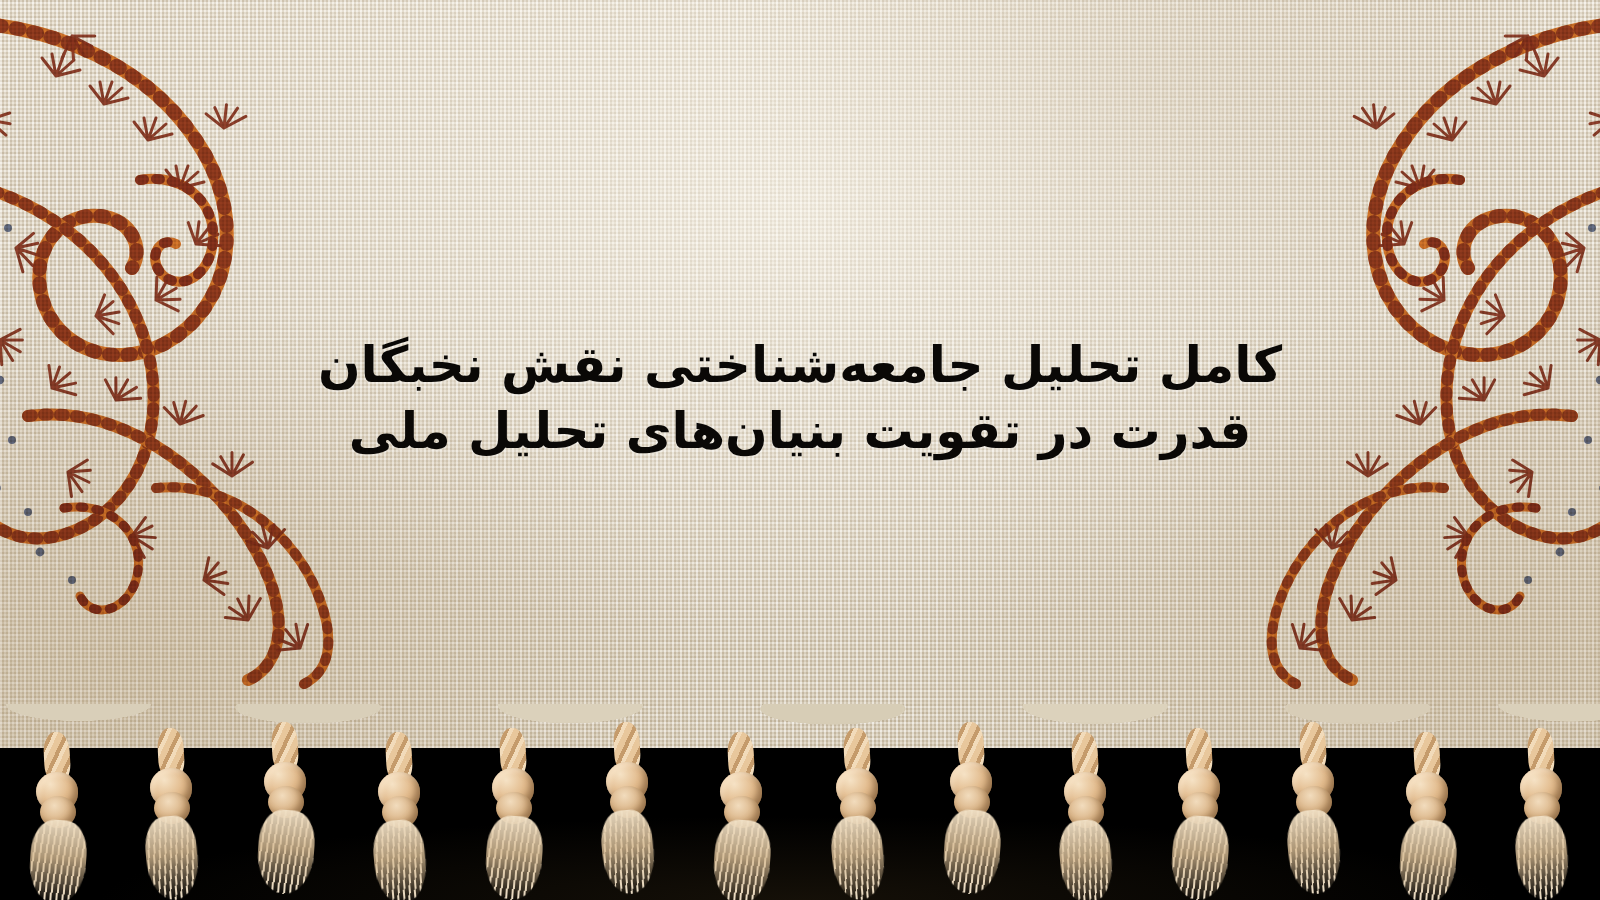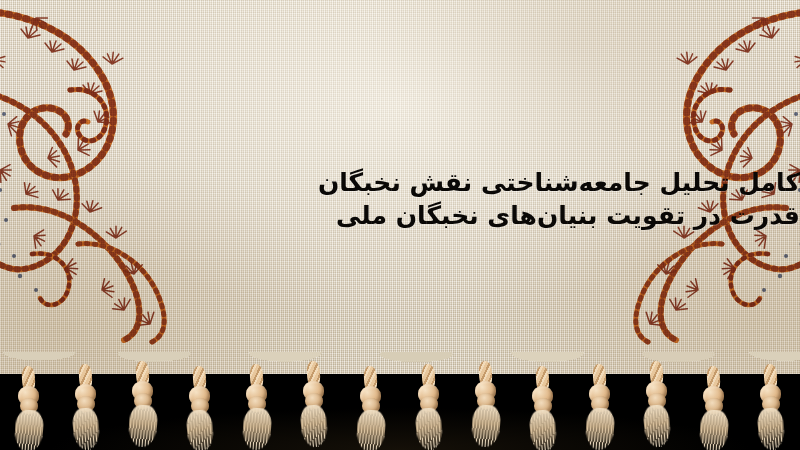--- a/index.html
+++ b/index.html
@@ -61,20 +61,21 @@
     mix-blend-mode:multiply;
     opacity:.97;
   }
   .ornament.left{left:-26px;}
   .ornament.right{right:-26px;transform:scaleX(-1);}
 
   
   .title-block{
     position:absolute;
     left:0;right:0;top:166px;
+    text-align:center;
     z-index:5;
   }
   .title-line{
     display:block;
     color:#0a0806;
     font-weight:700;
     font-size:25px;
     line-height:33px;
     letter-spacing:0px;
     white-space:nowrap;
@@ -277,21 +278,21 @@
         <circle cx="2" cy="244" r="2"></circle>
       <circle cx="30" cy="120" r="2"></circle>  
         <circle cx="16" cy="104" r="1.8"></circle>
       <circle cx="46" cy="282" r="2.2"></circle>
         <circle cx="62" cy="296" r="2"></circle>
     </g>
   </svg>
 
   <div class="title-block">
     <span class="title-line">کامل تحلیل جامعه‌شناختی نقش نخبگان</span>
-    <span class="title-line">قدرت در تقویت بنیان‌های نخبگان ملی</span>
+    <span class="title-line">قدرت در تقویت بنیان‌های تحلیل ملی</span>
   </div>
 
   <div class="fringe" id="fringe">
       <div class="tassel" style="left: 8.57143px; top: 6px;">
         <div class="cord"></div>
         <div class="knot"></div>
         <div class="knot2"></div>
         <div class="skirt"></div>
       </div>
       <div class="tassel" style="left: 65.7143px; top: 4px;">

